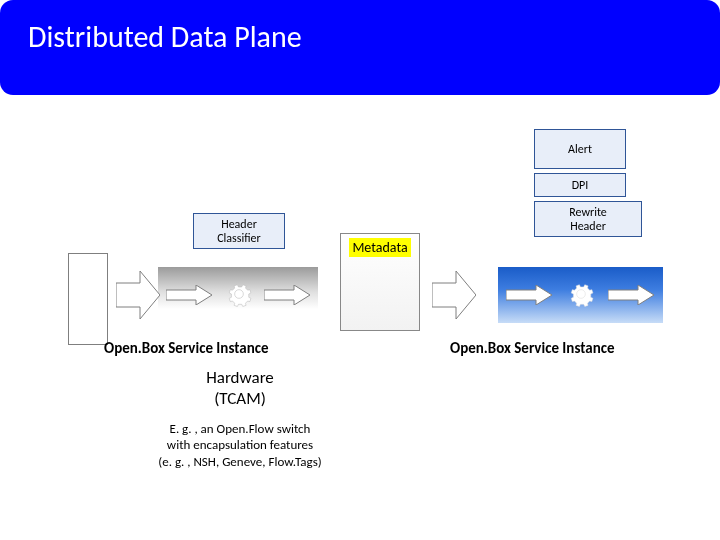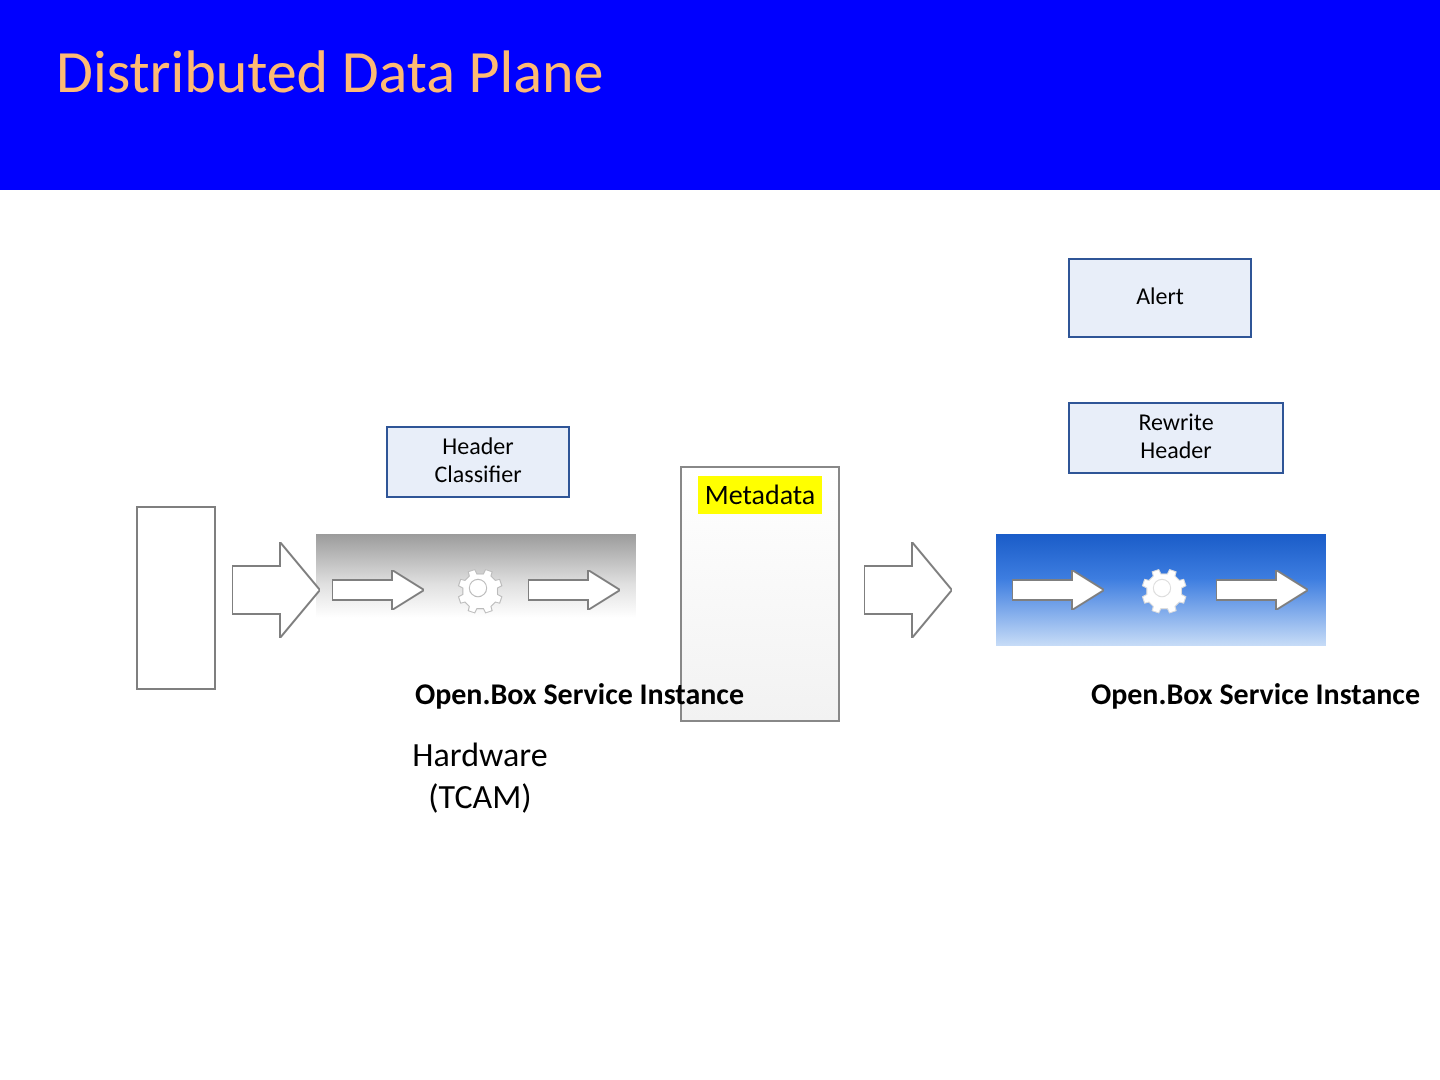--- a/index.html
+++ b/index.html
@@ -7,22 +7,23 @@
     padding: 0;
     width: 720px;
     height: 540px;
     background: #fff;
     font-family: Calibri, Arial, sans-serif;
     color: #000;
     overflow: hidden;
   }
   .title-bar {
     background: #0000ff;
-    color: #fdba74;
+    color: #ffffff;
     padding: 18px 28px 40px 28px;
+    border-radius: 13px;
   }
   .title-bar h1 {
     margin: 0;
     font-size: 30px;
     font-weight: 400;
   }
   .canvas {
     position: relative;
     width: 720px;
     height: 430px;
@@ -61,21 +62,21 @@
   .arrow {
     position: absolute;
     fill: #fff;
     stroke: #7f7f7f;
     stroke-width: 1;
   }
   .caption {
     position: absolute;
     font-size: 15px;
     font-weight: 700;
-    text-align: right;
+    text-align: left;
   }
   .sub {
     position: absolute;
     font-size: 17px;
     text-align: center;
   }
   .note {
     position: absolute;
     font-size: 13px;
     text-align: center;
@@ -100,20 +101,21 @@
 </head>
 <body>
 
 <div class="title-bar">
   <h1>Distributed Data Plane</h1>
 </div>
 
 <div class="canvas">
 
   <div class="block" style="left:534px; top:34px; width:92px; height:40px;">Alert</div>
+  <div class="block" style="left:534px; top:78px; width:92px; height:24px;">DPI</div>
   <div class="block" style="left:534px; top:106px; width:108px; height:36px; white-space:pre-line;">Rewrite
 Header</div>
 
   <div class="block" style="left:193px; top:118px; width:92px; height:36px; white-space:pre-line;">Header
 Classifier</div>
 
   <div class="tall" style="left:68px; top:158px; width:40px; height:92px;"></div>
 
   <div class="grad-box" style="left:158px; top:172px; width:160px; height:56px;">
     <svg class="arrow" style="left:8px; top:18px;" width="46" height="20">
@@ -126,21 +128,21 @@
     </div>
     <svg class="arrow" style="left:106px; top:18px;" width="46" height="20">
       <polygon points="0,5 30,5 30,0 46,10 30,20 30,15 0,15"></polygon>
     </svg>
   </div>
 
   <svg class="arrow" style="left:116px; top:176px;" width="44" height="48">
     <polygon points="0,12 24,12 24,0 44,24 24,48 24,36 0,36"></polygon>
   </svg>
 
-  <div class="meta-box" style="left:340px; top:138px; width:80px; height:128px;">
+  <div class="meta-box" style="left:340px; top:138px; width:80px; height:98px;">
     <span class="meta-label">Metadata</span>
   </div>
 
   <svg class="arrow" style="left:432px; top:176px;" width="44" height="48">
     <polygon points="0,12 24,12 24,0 44,24 24,48 24,36 0,36"></polygon>
   </svg>
 
   <div style="position:absolute; left:498px; top:172px; width:165px; height:56px; background:linear-gradient(to bottom,#1a5cc8 0%, #3d7de0 40%, #c7dcf7 100%);">
     <svg class="arrow" style="left:8px; top:18px;" width="46" height="20">
       <polygon points="0,5 30,5 30,0 46,10 30,20 30,15 0,15"></polygon>
@@ -154,14 +156,17 @@
       <polygon points="0,5 30,5 30,0 46,10 30,20 30,15 0,15"></polygon>
     </svg>
   </div>
 
   <div class="caption" style="left:104px; top:244px; width:268px;">Open.Box Service Instance</div>
   <div class="caption" style="left:450px; top:244px; width:260px;">Open.Box Service Instance</div>
 
   <div class="sub" style="left:150px; top:272px; width:180px; white-space:pre-line;">Hardware
 (TCAM)</div>
 
+  <div class="note" style="left:110px; top:326px; width:260px; white-space:pre-line;">E. g. , an Open.Flow switch
+with encapsulation features
+(e. g. , NSH, Geneve, Flow.Tags)</div>
 
 </div>
 
 </body></html>

